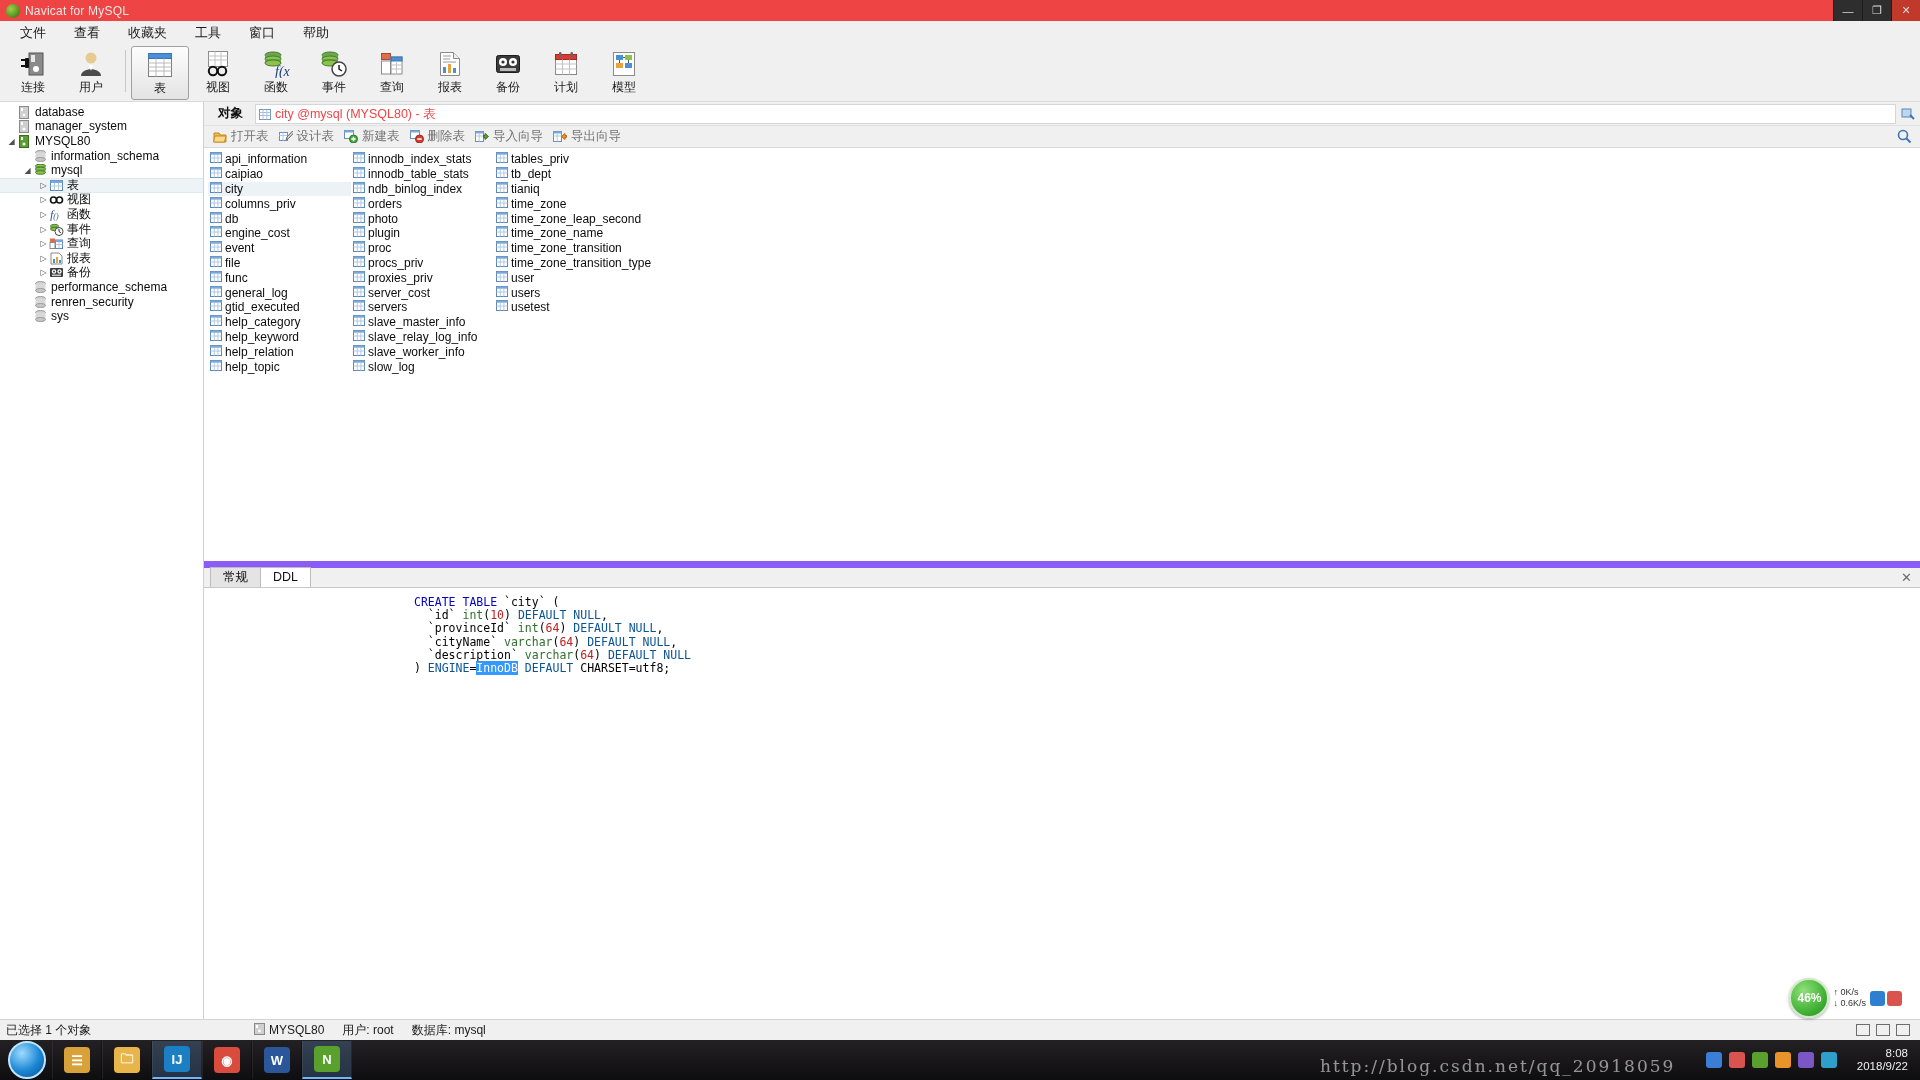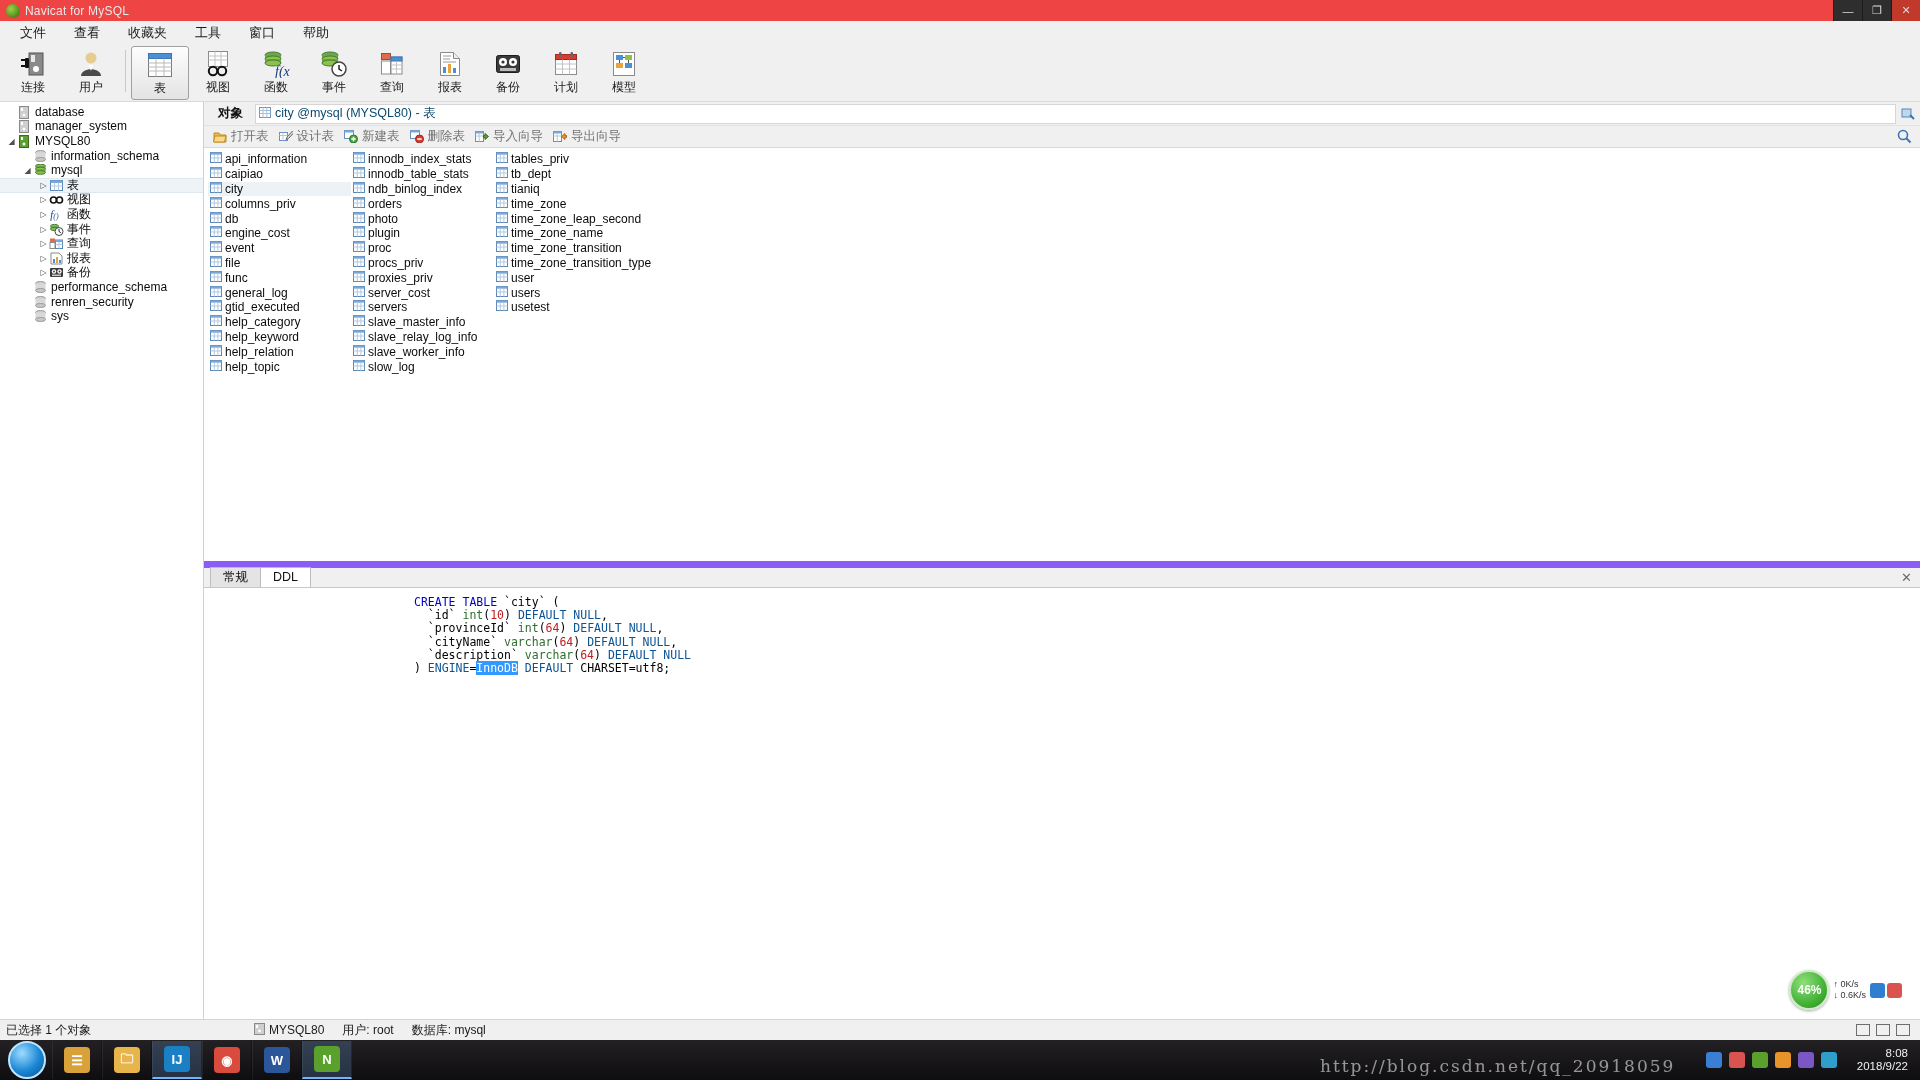--- a/index.html
+++ b/index.html
@@ -124,22 +124,22 @@
     height: 24px; flex: 0 0 24px;
     background: #f0f0f0;
     display: flex; align-items: center;
     border-bottom: 1px solid #e2e2e2;
     padding-left: 14px;
   }
   #objectbar .obj-label { font-size: 12.5px; color: #111; font-weight: bold; margin-right: 12px; }
   #objectbar .obj-input {
     flex: 1 1 auto; height: 20px;
     background: #fff; border: 1px solid #d6d6d6;
-    display: flex; align-items: center; padding-left: 3px;
-    color: #0c4a6e; font-size: 12.5px;
+    display: flex; align-items: flex-end; padding-left: 3px;
+    color: #ef4444; font-size: 12.5px;
   }
   #objectbar .obj-input .grid-ico { margin-right: 4px; }
   #objectbar .obj-right { width: 24px; display: flex; align-items: center; justify-content: center; }
 
   
   #actionbar {
     height: 22px; flex: 0 0 22px;
     background: #f0f0f0;
     display: flex; align-items: center;
     border-bottom: 1px solid #d9d9d9;
@@ -224,21 +224,21 @@
     display: flex; align-items: center;
     font-size: 12px; color: #1a1a1a;
   }
   #statusbar .sb-left { width: 250px; padding-left: 6px; }
   #statusbar .sb-mid { display: flex; align-items: center; gap: 18px; padding-left: 4px; }
   #statusbar .sb-right { margin-left: auto; display: flex; align-items: center; gap: 6px; padding-right: 10px; }
   .sb-viewicon { width: 14px; height: 12px; border: 1px solid #6d6d6d; display: inline-block; }
 
   
   #speed-widget {
-    position: absolute; right: 18px; bottom: 70px;
+    position: absolute; right: 18px; bottom: 62px;
     display: flex; align-items: center; gap: 4px;
     z-index: 40;
   }
   #speed-circle {
     width: 40px; height: 40px; border-radius: 50%;
     background: radial-gradient(circle at 35% 30%, #8ee07a, #3fae32 65%, #2c8a22);
     border: 2px solid #cfe9c6;
     display: flex; align-items: center; justify-content: center;
     color: #fff; font-size: 12px; font-weight: bold;
     box-shadow: 0 1px 3px rgba(0,0,0,.35);

